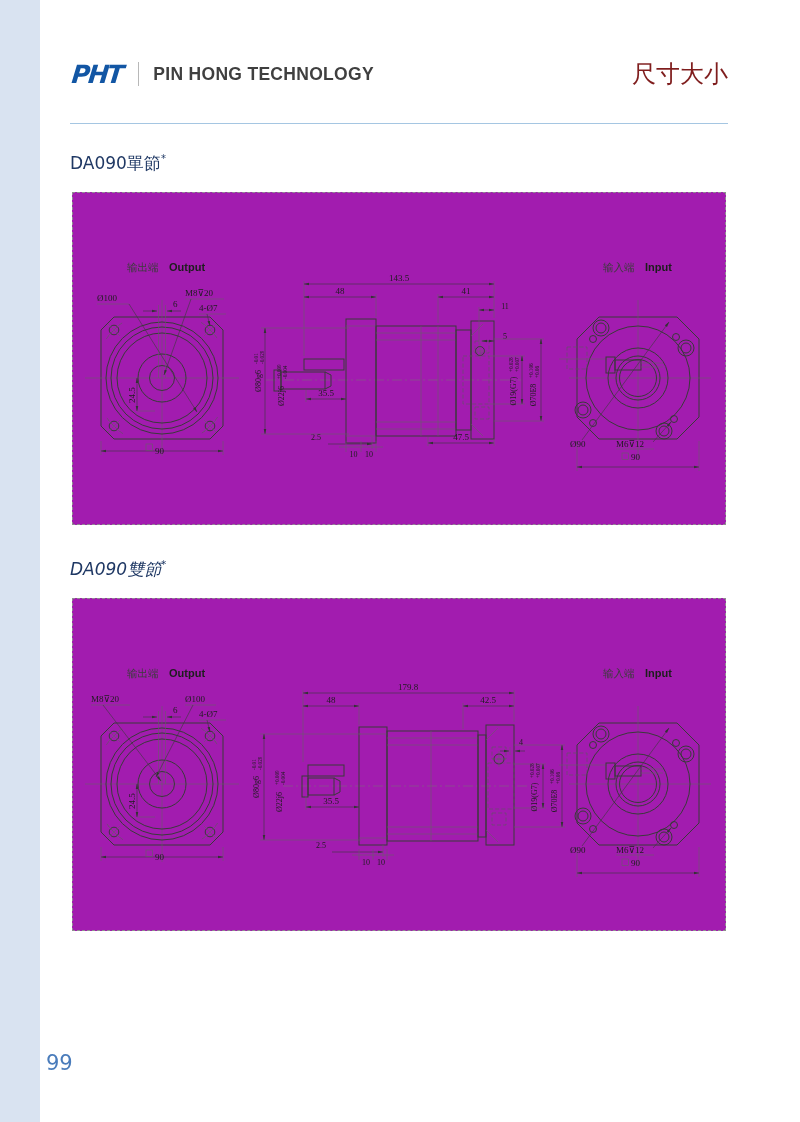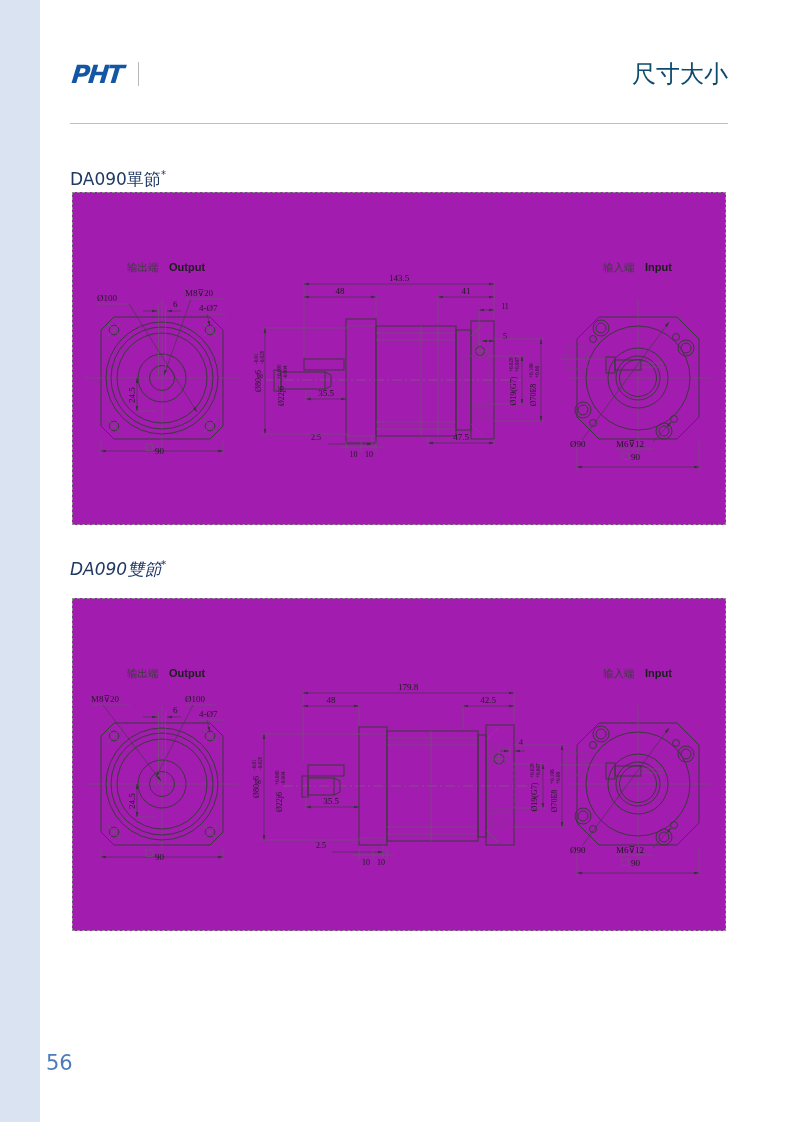--- a/index.html
+++ b/index.html
@@ -4,25 +4,25 @@
 <style>
   html,body{margin:0;padding:0;background:#fff;}
   .page{position:relative;width:800px;height:1122px;background:#ffffff;overflow:hidden;
         font-family:"Liberation Sans",sans-serif;}
   .sidebar{position:absolute;left:0;top:0;width:40px;height:1122px;background:#d9e3f1;}
   .hdr{position:absolute;left:72px;top:56px;width:656px;height:36px;display:flex;align-items:center;}
   .logo{font-family:"DejaVu Sans",sans-serif;font-style:italic;font-weight:900;font-size:25px;
         color:#1256a4;letter-spacing:-2px;transform:skewX(-6deg);}
   .hsep{width:1px;height:24px;background:#b8b8b8;margin:0 14px 0 16px;}
   .company{font-weight:bold;font-size:17.5px;color:#3f3f3f;letter-spacing:.3px;}
-  .zh-title{margin-left:auto;font-size:24px;color:#0c4a6e;font-family:"DejaVu Sans",sans-serif;}
+  .zh-title{margin-left:auto;font-size:24px;color:#7f1d1d;font-family:"DejaVu Sans",sans-serif;}
   .rule{position:absolute;left:70px;top:123px;width:658px;height:0;border-top:1px solid #a5c6e2;}
   .sec-title{position:absolute;left:70px;font-size:17px;color:#1f3864;font-family:"DejaVu Sans",sans-serif;}
   .sec-title sup{font-size:10px;color:#1f3864;}
-  .t1{top:168px;}
+  .t1{top:152px;}
   .t2{top:558px;font-style:italic;}
   .dbox{position:absolute;left:72px;width:654px;height:333px;border:1px dashed #8f8f8f;box-sizing:border-box;background:#a21caf;}
   .b1{top:192px;}
   .b2{top:598px;}
   svg{display:block;}
   .pageno{position:absolute;left:46px;top:1051px;font-size:21px;color:#4a7cbb;font-family:"DejaVu Sans",sans-serif;}
   
   .ln{stroke:#3a3a3a;stroke-width:1;fill:none;}
   .tn{stroke:#636363;stroke-width:.55;fill:none;}
   .dm{stroke:#3a3a3a;stroke-width:.6;fill:none;}
@@ -37,20 +37,21 @@
 </style>
 </head>
 <body>
 
 <div class="page">
   <div class="sidebar"></div>
 
   <div class="hdr">
     <div class="logo">PHT</div>
     <div class="hsep"></div>
+    <div class="company">PIN HONG TECHNOLOGY</div>
     <div class="zh-title">尺寸大小</div>
   </div>
   <div class="rule"></div>
 
   <div class="sec-title t1"><span>DA090單節</span><sup>*</sup></div>
 
   <div class="dbox b1">
   <svg width="650" height="329" viewBox="0 0 650 329">
     <defs>
       <marker id="ae" viewBox="0 0 10 6" refX="9.5" refY="3" markerWidth="9" markerHeight="5.4" orient="auto-start-reverse">
@@ -464,14 +465,14 @@
         <text class="d" x="497" y="254">Ø90</text>
         <text class="d" x="543" y="254">M6⊽12</text>
         <line class="tn" x1="543" y1="256" x2="581" y2="256"></line>
         <rect class="tn" x="549" y="260" width="6.5" height="6.5"></rect>
         <text class="d" x="558" y="267">90</text>
       </g>
     </g>
   </svg>
   </div>
 
-  <div class="pageno">56</div>
+  <div class="pageno">99</div>
 </div>
 
 </body></html>

